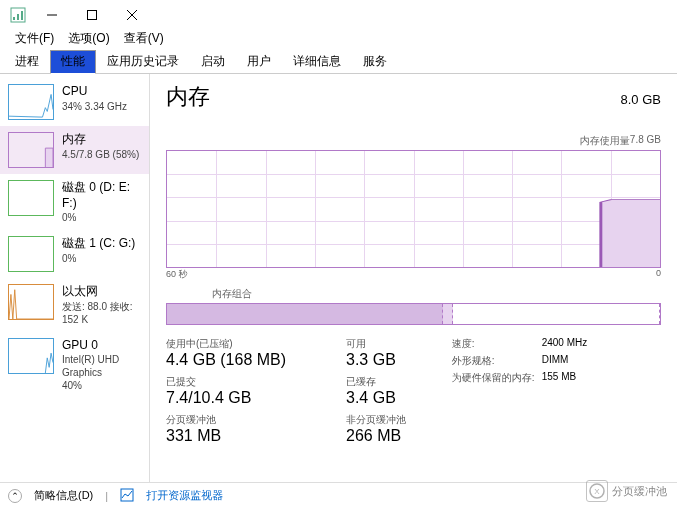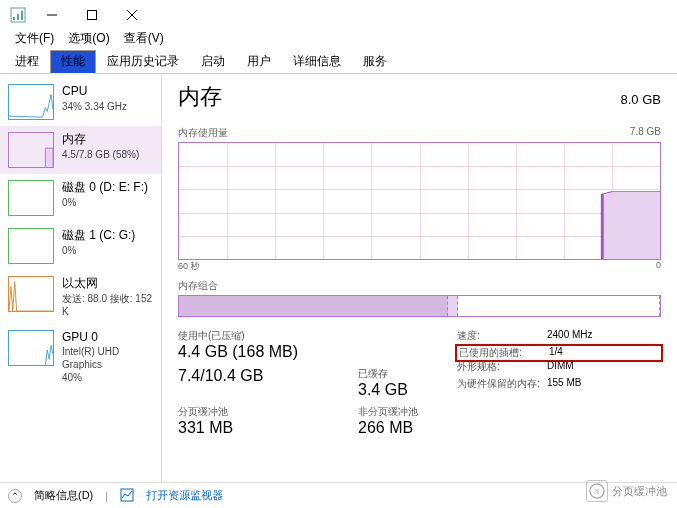--- a/index.html
+++ b/index.html
@@ -8,37 +8,37 @@
 .titlebar-icon { width: 16px; height: 16px; margin: 0 6px; }
 .titlebar-title { flex: 1; font-size: 12px; }
 .win-controls { display: flex; }
 .win-btn { width: 40px; height: 30px; display: flex; align-items: center; justify-content: center; }
 .menubar { height: 20px; display: flex; padding: 0 15px; gap: 14px; font-size: 12px; }
 .menu-item { cursor: default; }
 .tabbar { height: 24px; display: flex; padding: 0 4px 0 4px; border-bottom: 1px solid #ccc; font-size: 12px; gap: 0; }
 .tab { padding: 2px 10px; border: 1px solid transparent; border-bottom: none; cursor: default; }
 .tab.active { border: 1px solid #999; border-bottom: 1px solid #fff; background: #1d4ed8; margin-bottom: -1px; }
 .content { display: flex; height: 408px; }
-.sidebar { width: 162px; border-right: 1px solid #ddd; overflow-y: auto; padding-top: 4px; }
+.sidebar { width: 150px; border-right: 1px solid #ddd; overflow-y: auto; padding-top: 4px; }
 .side-item { display: flex; padding: 6px 8px; gap: 8px; cursor: default; }
 .side-item.selected { background: #f3e8f5; }
 .side-graph { width: 46px; height: 36px; border: 1px solid; position: relative; overflow: hidden; }
 .side-text { flex: 1; font-size: 11px; line-height: 1.3; }
 .side-text .name { font-size: 12px; }
 .side-text .sub { font-size: 10px; color: #444; }
 .main { flex: 1; padding: 8px 16px; }
 .main-header { display: flex; justify-content: space-between; align-items: baseline; }
 .main-title { font-size: 22px; font-weight: 400; }
 .main-cap { font-size: 13px; }
-.chart-label { font-size: 10px; color: #666; margin-top: 14px; display: flex; justify-content: space-between; }
+.chart-label { font-size: 10px; color: #666; margin-top: 22px; display: flex; justify-content: flex-end; }
 .mem-chart { height: 118px; border: 1px solid #b179c8; margin-top: 2px; position: relative; background: #fff; }
 .grid-v { position: absolute; top: 0; bottom: 0; width: 1px; background: #e8d4ef; }
 .grid-h { position: absolute; left: 0; right: 0; height: 1px; background: #e8d4ef; }
 .axis { font-size: 9px; color: #666; display: flex; justify-content: space-between; }
-.comp-label { font-size: 10px; color: #666; margin-top: 6px; }
+.comp-label { font-size: 10px; color: #666; margin-top: 6px; margin-left: 46px; }
 .comp-bar { height: 22px; border: 1px solid #b179c8; margin-top: 2px; display: flex; position: relative; }
 .comp-seg { border-right: 1px dashed #b179c8; }
 .stats { display: flex; margin-top: 12px; gap: 24px; }
 .stats-col { flex: 1; }
 .stat-row { display: flex; gap: 20px; margin-bottom: 6px; }
 .stat-block .label { font-size: 10px; color: #555; }
 .stat-block .val { font-size: 16px; }
 .pair-row { display: flex; font-size: 10px; margin-bottom: 3px; }
 .pair-row .k { width: 90px; color: #555; }
 .pair-row .v { color: #000; }
@@ -190,23 +190,28 @@
       <div class="comp-seg" style="width:42%"></div>
     </div>
 
     <div class="stats">
       <div class="stats-col">
         <div class="stat-row">
           <div class="stat-block" style="width:160px">
               <div class="label">使用中(已压缩)</div>
               <div class="val">4.4 GB (168 MB)</div>
             </div>
+          <div class="stat-block">
+              <div class="label">可用</div>
+              <div class="val">3.3 GB</div>
+            </div>
         </div>
         <div class="stat-row">
           <div class="stat-block" style="width:160px">
+              <div class="label">已提交</div>
               <div class="val">7.4/10.4 GB</div>
             </div>
           <div class="stat-block">
               <div class="label">已缓存</div>
               <div class="val">3.4 GB</div>
             </div>
         </div>
         <div class="stat-row">
           <div class="stat-block" style="width:160px">
               <div class="label">分页缓冲池</div>
@@ -215,24 +220,20 @@
           <div class="stat-block">
               <div class="label">非分页缓冲池</div>
               <div class="val">266 MB</div>
             </div>
         </div>
       </div>
       <div class="stats-col" style="flex:0.8">
         <div class="pair-row">
             <span class="k">速度:</span>
             <span class="v">2400 MHz</span>
-          </div>
-        <div class="pair-row highlight">
-            <span class="k">已使用的插槽:</span>
-            <span class="v">1/4</span>
           </div>
         <div class="pair-row">
             <span class="k">外形规格:</span>
             <span class="v">DIMM</span>
           </div>
         <div class="pair-row">
             <span class="k">为硬件保留的内存:</span>
             <span class="v">155 MB</span>
           </div>
       </div>

